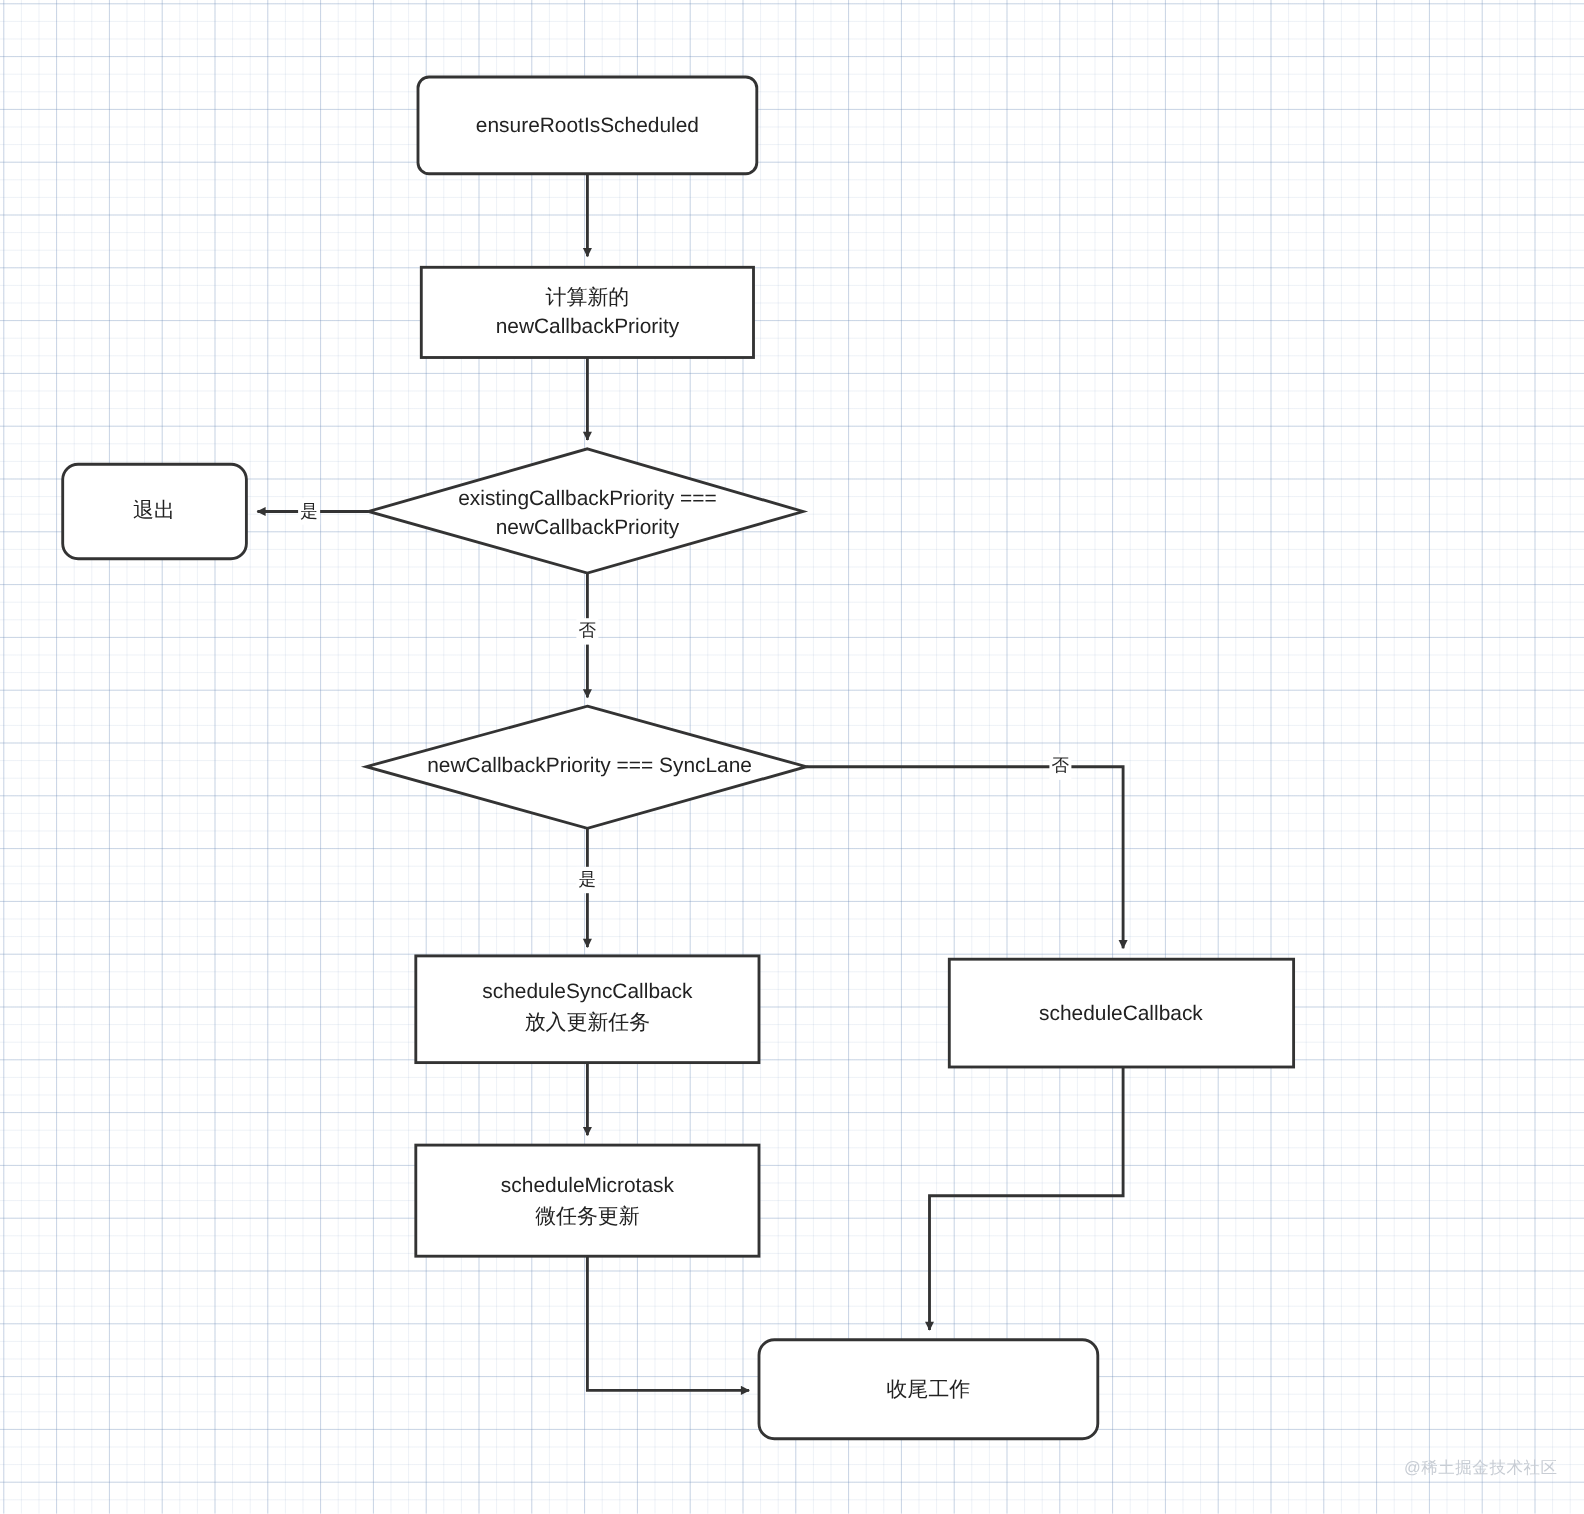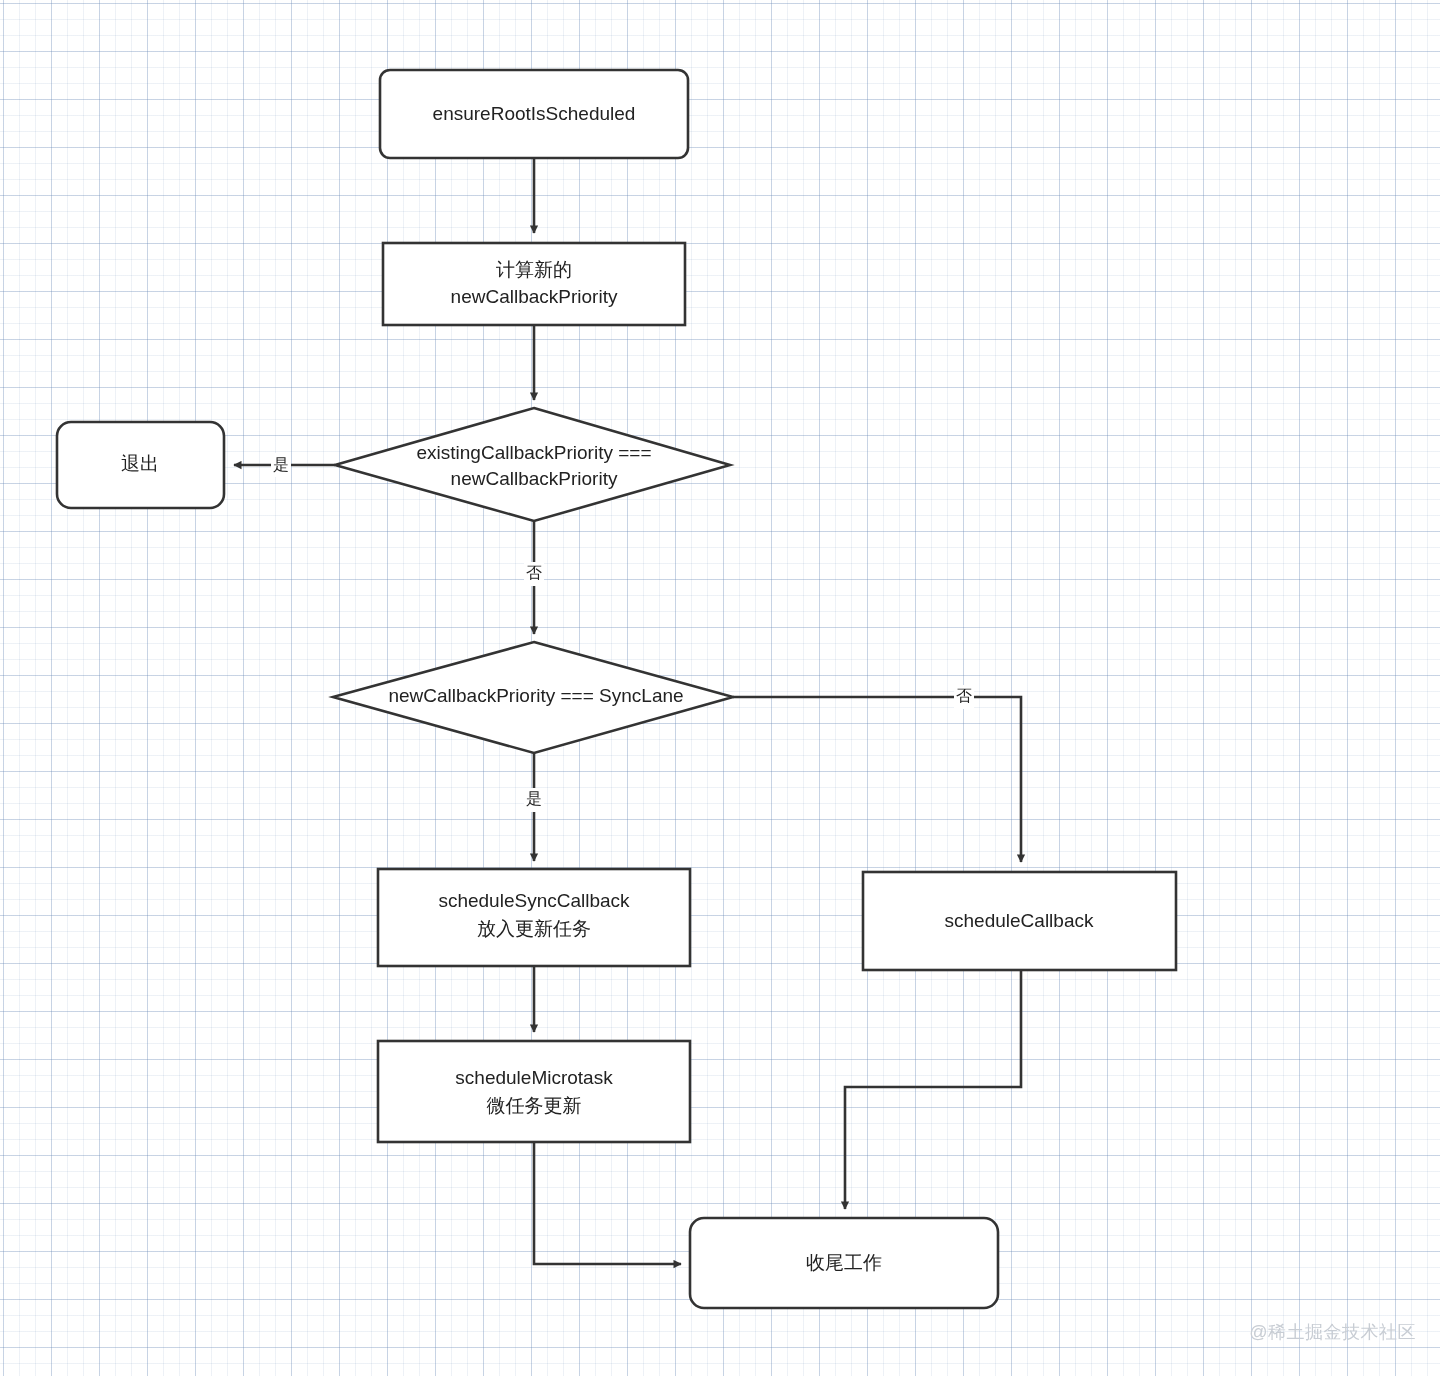--- a/index.html
+++ b/index.html
@@ -62,21 +62,21 @@
     dominant-baseline: middle;
   }
   .edge-label-bg {
     fill: #ffffff;
   }
   .watermark {
     position: absolute;
     right: 24px;
     bottom: 32px;
     font-family: "Liberation Sans", "DejaVu Sans", sans-serif;
-    font-size: 18px;
+    font-size: 15px;
     color: #c8cdd4;
     letter-spacing: 0.5px;
     user-select: none;
   }
 </style>
 </head>
 <body>
 
 <div id="canvas"></div>
 

